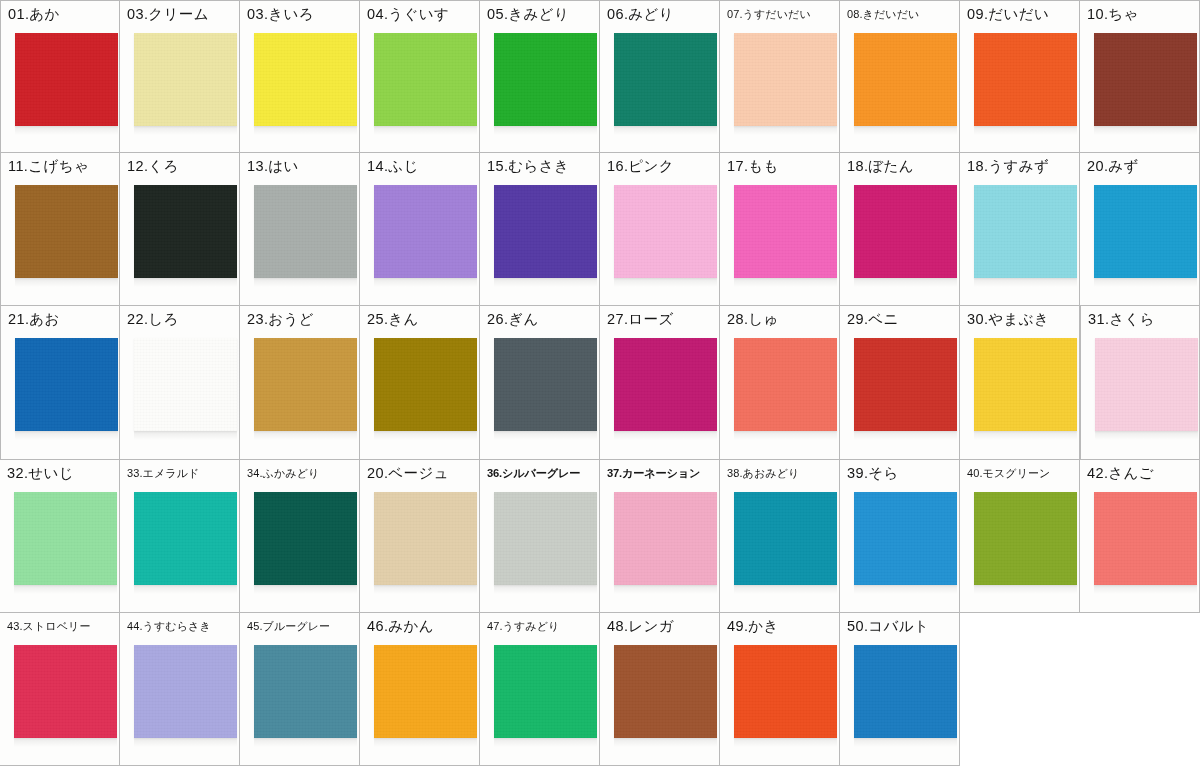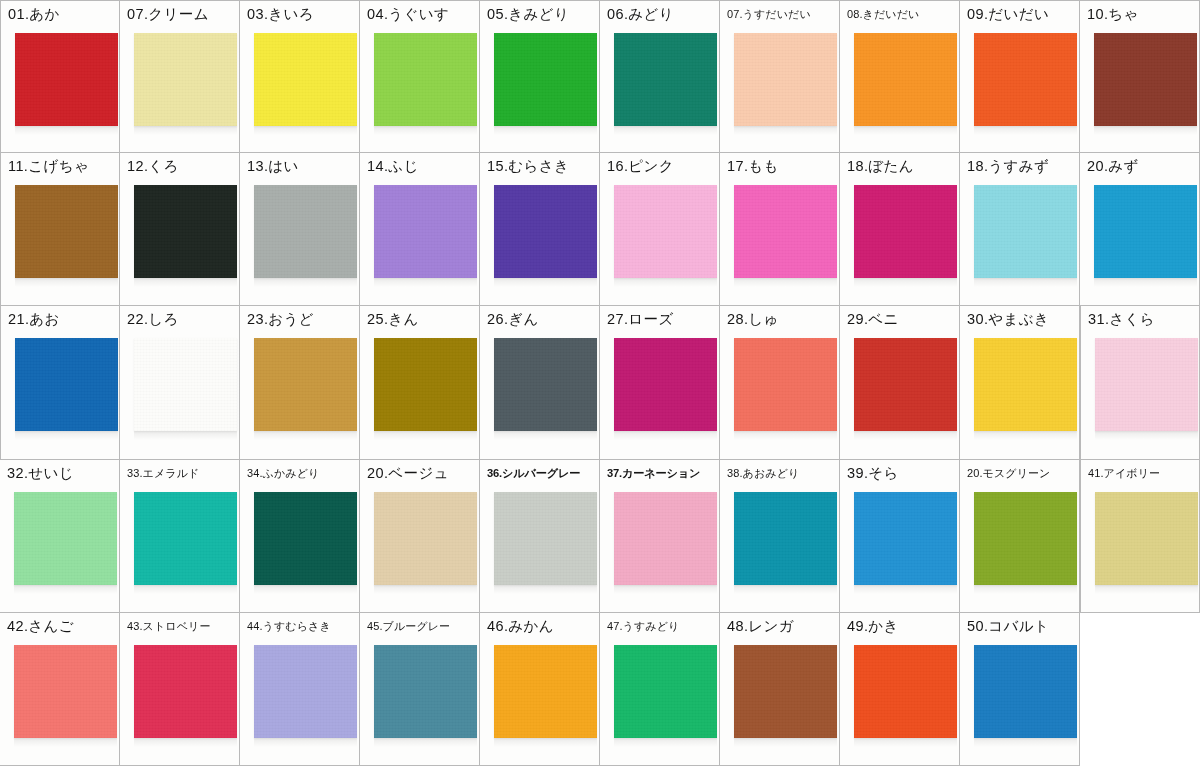--- a/index.html
+++ b/index.html
@@ -98,21 +98,21 @@
 
 <div id="chart-grid">
     <div class="swatch-cell col-first row-first">
       <div class="swatch-label">01.あか</div>
       <div class="chip-shadow"></div>
       <div class="swatch-chip" style="background-color: rgb(207, 32, 39);">
         <div class="chip-grain"></div>
       </div>
     </div>
     <div class="swatch-cell row-first">
-      <div class="swatch-label">07.クリーム</div>
+      <div class="swatch-label">03.クリーム</div>
       <div class="chip-shadow"></div>
       <div class="swatch-chip" style="background-color: rgb(236, 229, 164);">
         <div class="chip-grain"></div>
       </div>
     </div>
     <div class="swatch-cell row-first">
       <div class="swatch-label">03.きいろ</div>
       <div class="chip-shadow"></div>
       <div class="swatch-chip" style="background-color: rgb(245, 234, 60);">
         <div class="chip-grain"></div>
@@ -357,33 +357,26 @@
       </div>
     </div>
     <div class="swatch-cell">
       <div class="swatch-label">39.そら</div>
       <div class="chip-shadow"></div>
       <div class="swatch-chip" style="background-color: rgb(34, 146, 211);">
         <div class="chip-grain"></div>
       </div>
     </div>
     <div class="swatch-cell">
-      <div class="swatch-label tight">20.モスグリーン</div>
+      <div class="swatch-label tight">40.モスグリーン</div>
       <div class="chip-shadow"></div>
       <div class="swatch-chip" style="background-color: rgb(133, 169, 39);">
         <div class="chip-grain"></div>
       </div>
     </div>
-    <div class="swatch-cell col-first">
-      <div class="swatch-label tight">41.アイボリー</div>
-      <div class="chip-shadow"></div>
-      <div class="swatch-chip" style="background-color: rgb(221, 210, 135);">
-        <div class="chip-grain"></div>
-      </div>
-    </div>
     <div class="swatch-cell">
       <div class="swatch-label">42.さんご</div>
       <div class="chip-shadow"></div>
       <div class="swatch-chip" style="background-color: rgb(244, 117, 111);">
         <div class="chip-grain"></div>
       </div>
     </div>
     <div class="swatch-cell">
       <div class="swatch-label tight">43.ストロベリー</div>
       <div class="chip-shadow"></div>

